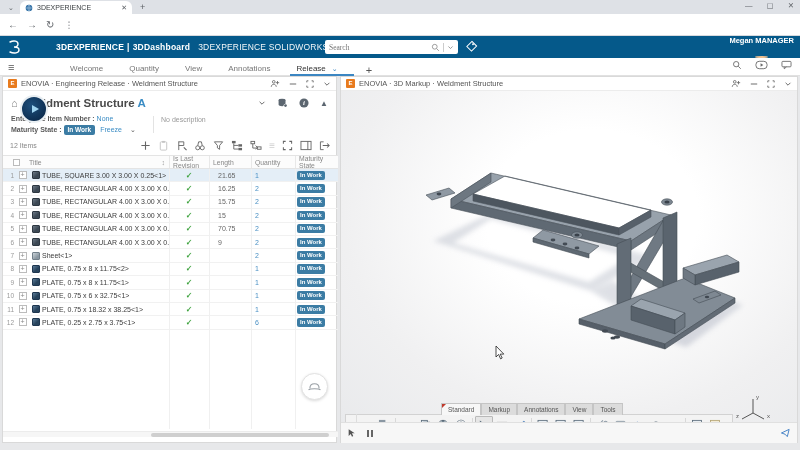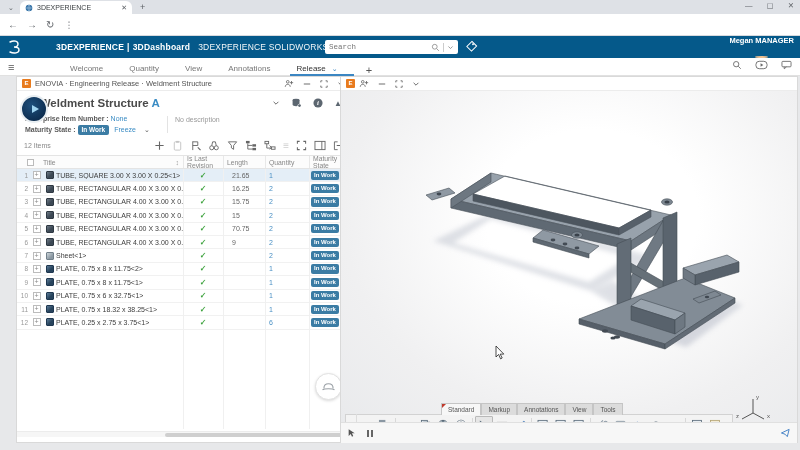--- a/index.html
+++ b/index.html
@@ -26,42 +26,42 @@
   .brand { position:absolute; left:56px; top:0; height:22px; display:flex; align-items:center; font-size:8.5px; letter-spacing:.2px; white-space:nowrap; }
   .brand b { font-weight:bold; }
   .brand .sep { margin:0 3px; font-weight:bold; }
   .brand .app { margin-left:8px; font-weight:normal; opacity:.95; }
   .logo3ds { position:absolute; left:7px; top:3px; }
   .compass { position:absolute; left:20px; top:37px; width:28px; height:28px; border-radius:50%;
              background:radial-gradient(circle at 40% 35%, #1d4f7c 0%, #0e2f52 70%, #0a2440 100%);
              border:2px solid #e8eef2; z-index:30; display:flex; align-items:center; justify-content:center; }
   .compass .play { width:0; height:0; border-left:7px solid #9fd4f0; border-top:4.5px solid transparent; border-bottom:4.5px solid transparent; margin-left:2px; }
   .searchbox { position:absolute; left:325px; top:4px; width:133px; height:14px; background:#fff; border-radius:2px; display:flex; align-items:center; padding:0 4px; }
-  .searchbox input { border:0; outline:0; flex:1; font-size:7.5px; color:#333; font-family:Liberation Mono, monospace; background:transparent; min-width:0;}
+  .searchbox input { border:0; outline:0; flex:1; font-size:7.5px; color:#333; font-family:Liberation Serif, serif; background:transparent; min-width:0;}
   .searchbox .vd { width:1px; height:9px; background:#ccc; margin:0 3px; }
   .tagbtn { position:absolute; left:465px; top:4px; }
   .userarea { position:absolute; right:6px; top:0; height:22px; display:flex; align-items:center; gap:11px;flex-direction:column; }
   .username { font-size:7.5px; font-weight:bold; }
   .avatar { width:13px; height:13px; border-radius:50%; background:radial-gradient(circle at 50% 38%,#f3a869 25%,#d9782a 70%); border:1px solid #f0c090; }
 
   
   .navrow { position:absolute; left:0; top:58px; width:800px; height:18px; background:#fff; border-bottom:1px solid #e1e1e1; }
   .hamb { position:absolute; left:8px; top:3px; font-size:11px; color:#555; }
   .navtabs { position:absolute; left:68px; top:0; height:18px; display:flex; align-items:flex-end; gap:22px; }
   .navtab { font-size:8px; color:#777; padding:4px 2px 3px; position:relative; white-space:nowrap; }
   .navtab.active { color:#333; }
   .navtab.active::after { content:""; position:absolute; left:-4px; right:-14px; bottom:0; height:2px; background:#3b86c2; }
   .navtab .chev { font-size:7px; color:#3b86c2; margin-left:6px; }
   .navplus { font-size:11px; color:#555; margin-left:4px; }
   .navright { position:absolute; right:8px; top:2px; display:flex; gap:13px; align-items:center; color:#6c6c6c; }
 
   
   .content { position:absolute; left:0; top:76px; width:800px; height:367px; }
   .panel { position:absolute; top:0; background:#fff; border:1px solid #d9d9d9; }
-  .panel.left { left:16px; width:335px; height:367px; }
+  .panel.left { left:2px; width:335px; height:367px; }
   .panel.right { left:340px; width:458px; height:367px; }
   .phead { position:absolute; left:0; top:0; right:0; height:14px; background:#fff; border-bottom:1px solid #ececec; display:flex; align-items:center; padding:0 5px; gap:4px; }
   .appicon { width:9px; height:9px; background:#e87b1e; border-radius:1px; color:#fff; font-size:6px; font-weight:bold; text-align:center; line-height:9px; }
   .pbread { font-size:7.5px; color:#555; flex:1; white-space:nowrap; overflow:hidden; }
   .phicons { display:flex; gap:9px; align-items:center; color:#666; }
 
   
   .titlerow { position:absolute; left:0; top:16px; right:0; height:20px; display:flex; align-items:center; padding:0 8px; gap:8px; }
   .wtitle { font-size:11.5px; color:#4a4a4a; font-weight:bold; }
   .wtitle .rev { color:#3a8cc4; }
@@ -545,20 +545,21 @@
         </svg>
     </div>
     <div class="hscroll">
         <div class="hthumb"></div>
       </div>
   </div>
 
   <div class="panel right">
     <div class="phead">
       <span class="appicon">E</span>
+      <span class="pbread">ENOVIA · 3D Markup · Weldment Structure</span>
       <div class="phicons">
         <svg width="10" height="9" viewBox="0 0 12 10">
             <circle cx="4.5" cy="3" r="1.6" fill="none" stroke="#666" stroke-width="1"></circle>
             <path d="M1.5 9c0-2 1.5-3 3-3s3 1 3 3" fill="none" stroke="#666" stroke-width="1"></path>
             <path d="M9 2v4M7 4h4" stroke="#666" stroke-width="1"></path>
           </svg>
         <svg width="8" height="8" viewBox="0 0 10 10">
             <path d="M1 5h8" stroke="#666" stroke-width="1.2"></path>
           </svg>
         <svg width="8" height="8" viewBox="0 0 10 10">

